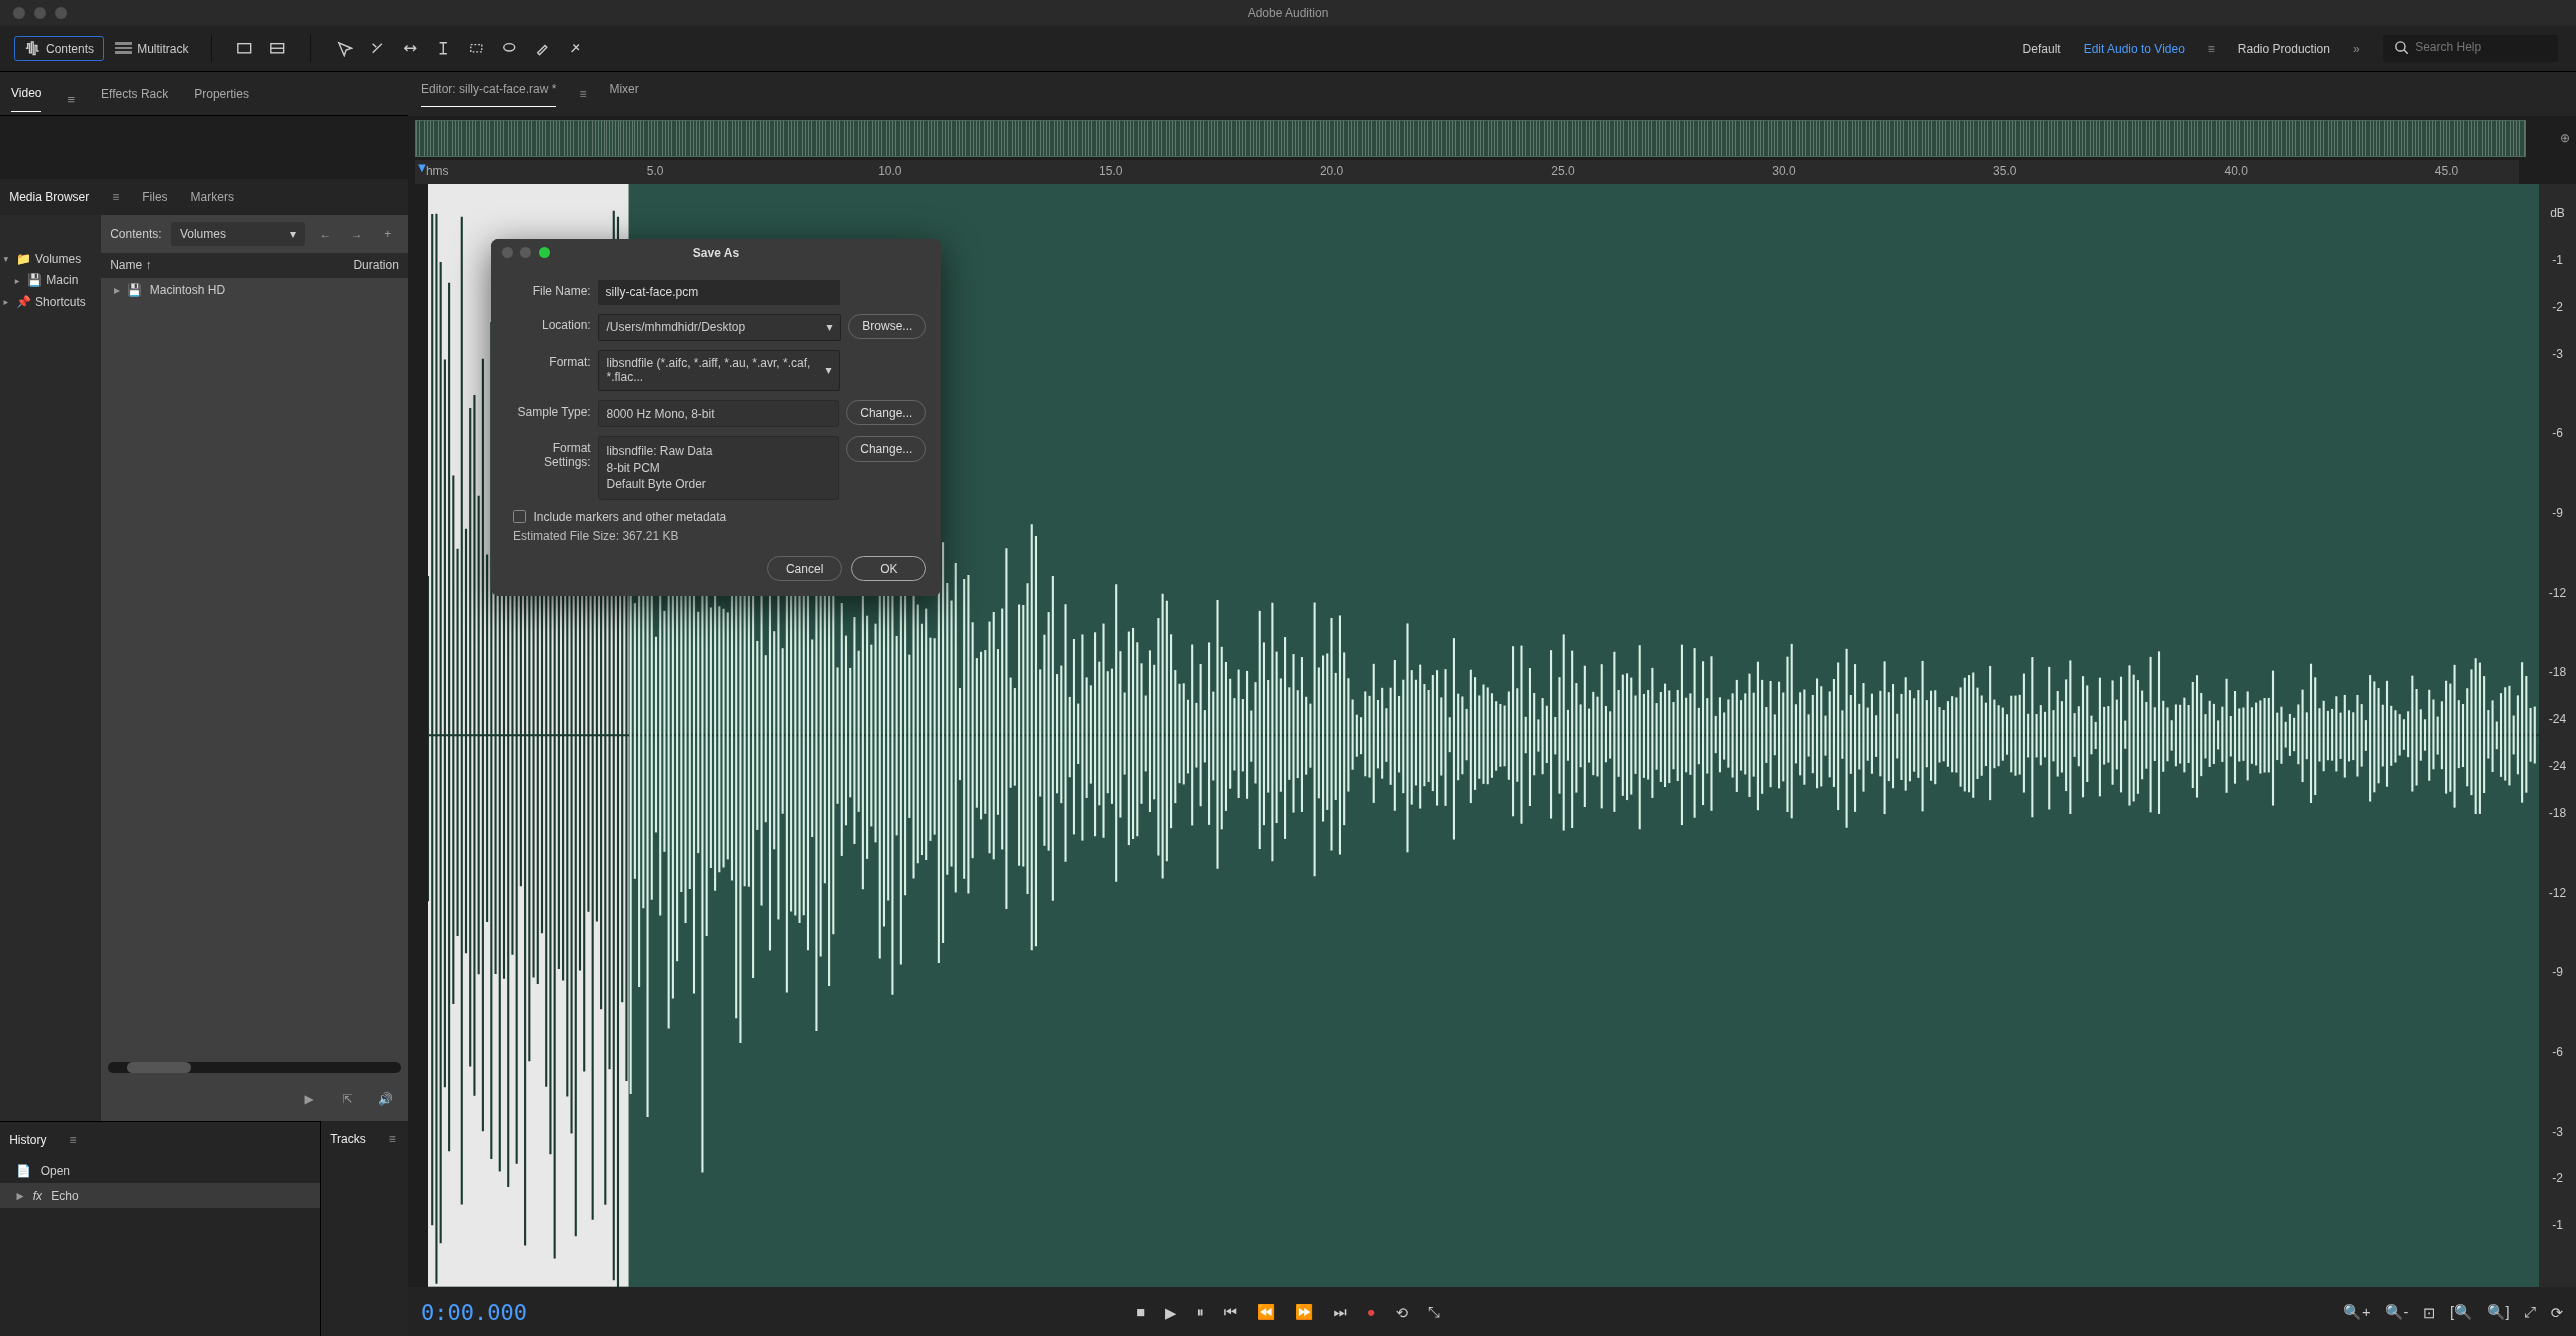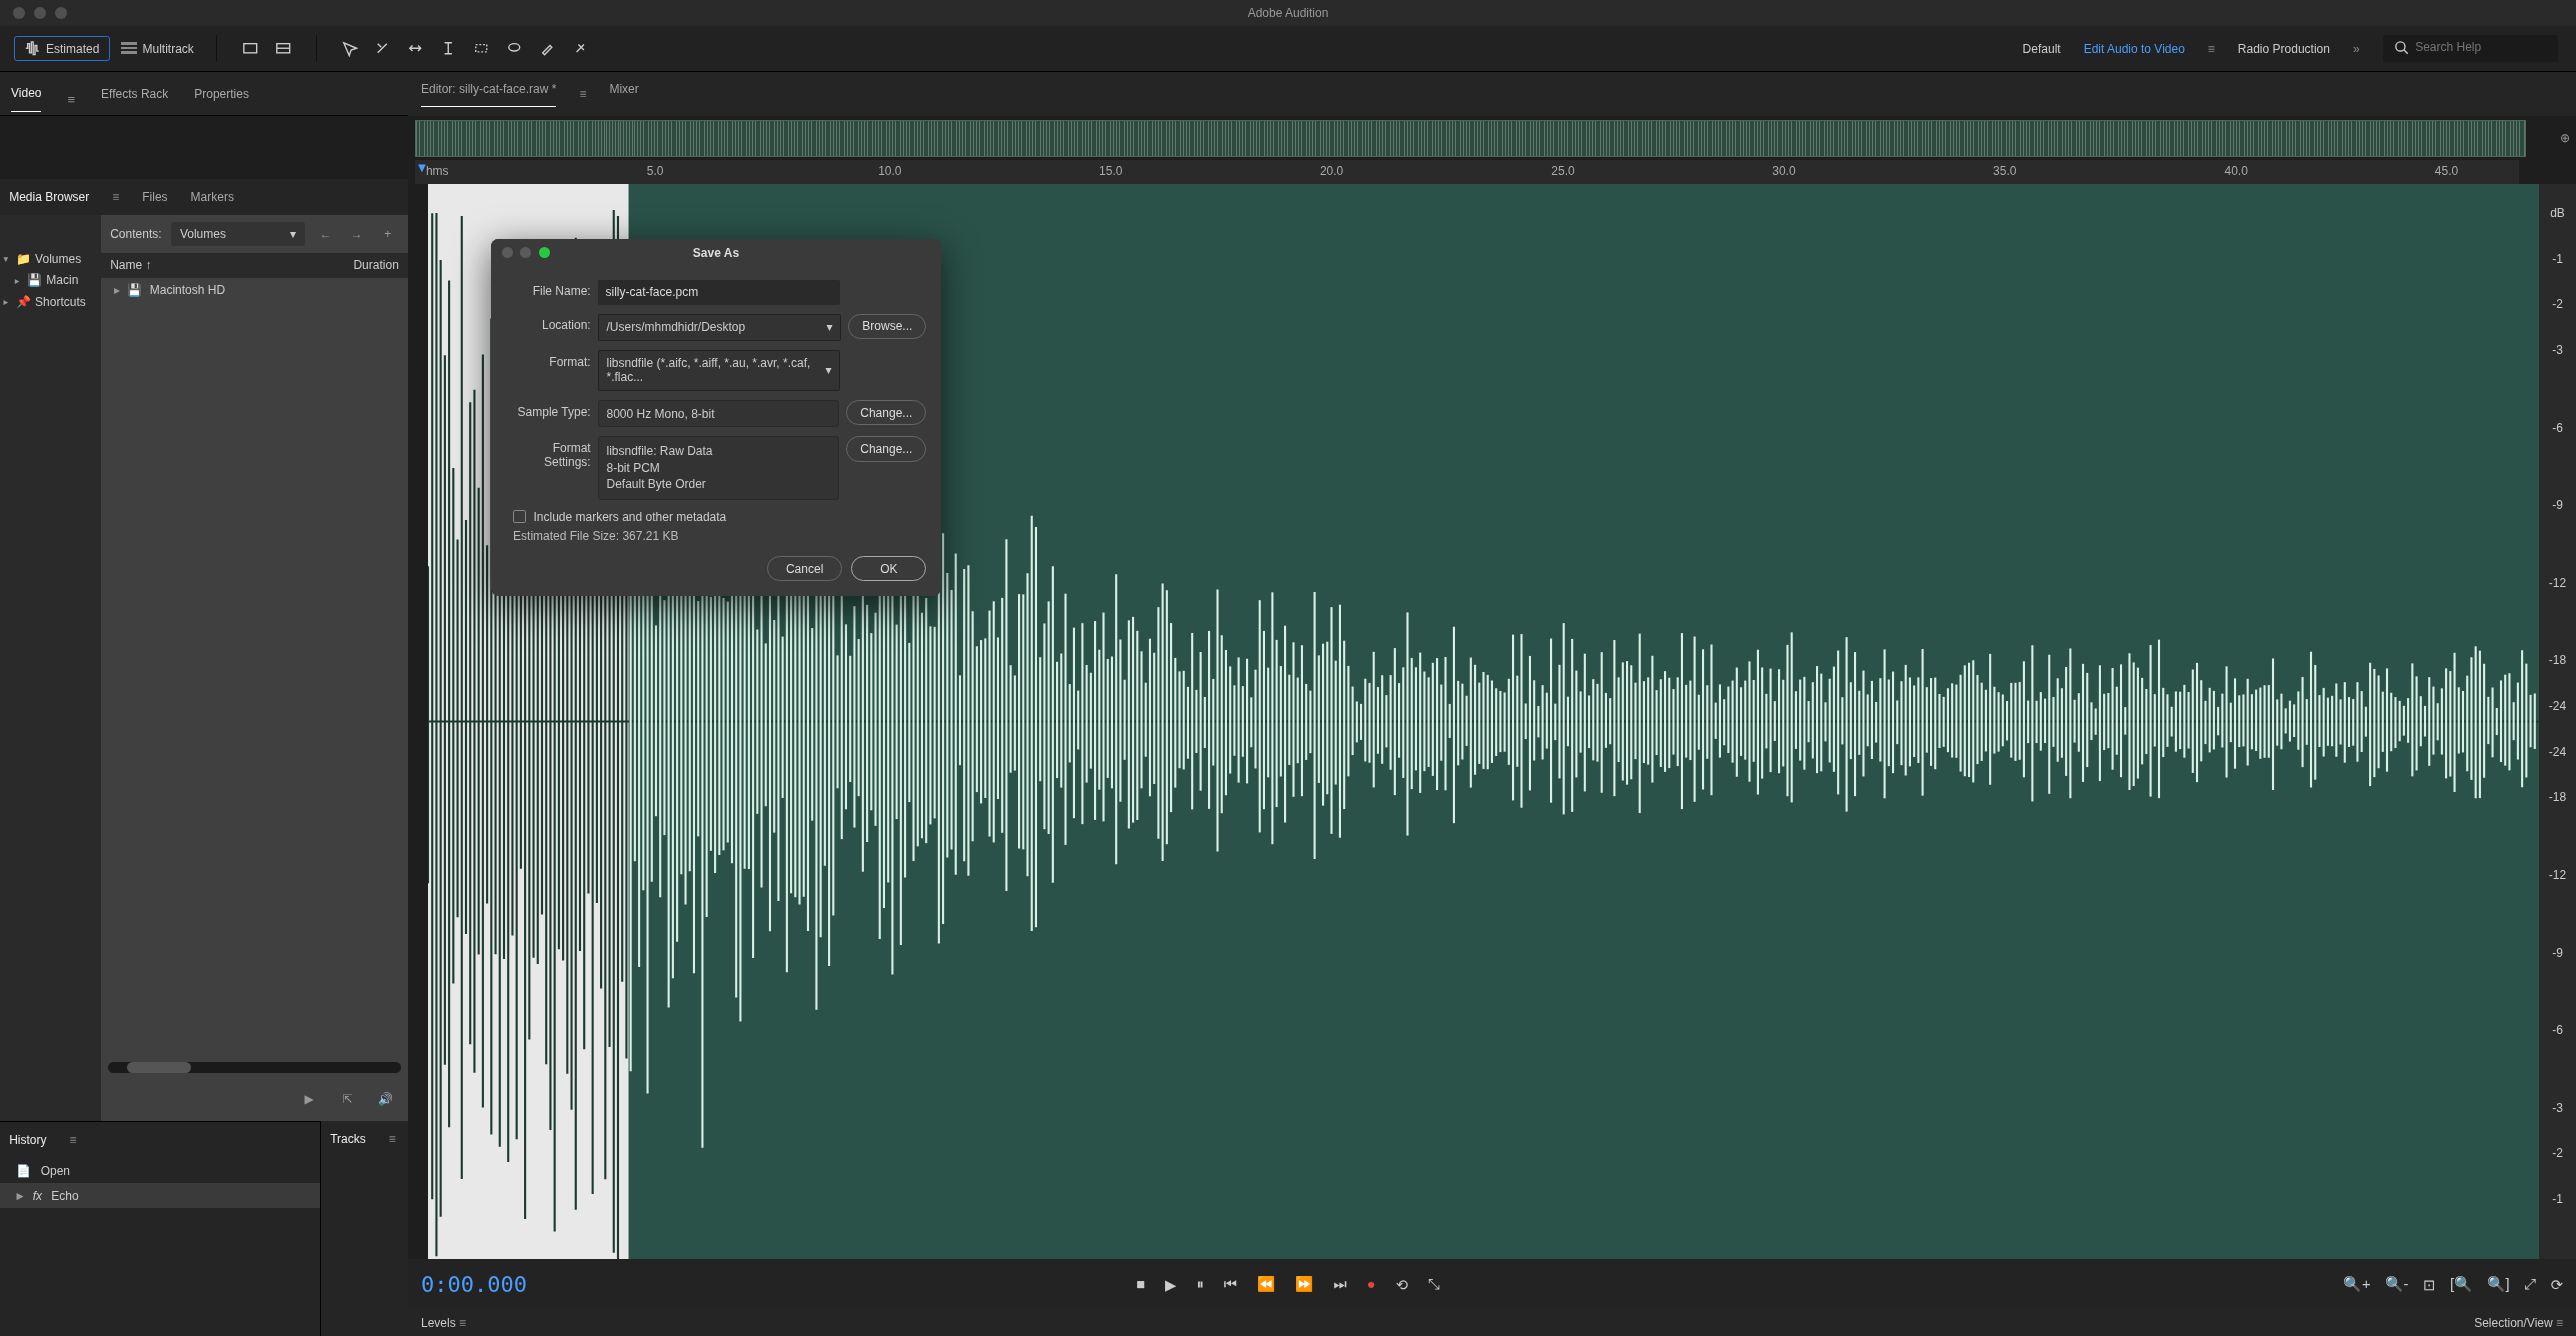--- a/index.html
+++ b/index.html
@@ -115,21 +115,21 @@
   </div>
   <div class="app-title">Adobe Audition</div>
 </div>
 
 <div class="toolbar">
   <div class="tb-left">
     <div class="waveform-btn">
       <svg class="icon" viewBox="0 0 18 18" width="16.5" height="16.5">
           <path d="M2 9h2V4h2v10h2V2h2v14h2V6h2v6h2"></path>
         </svg>
-      <span>Estimated</span>
+      <span>Contents</span>
     </div>
     <div class="multitrack-btn">
       <span class="mt-icon"></span>
       <span>Multitrack</span>
     </div>
     <div class="tb-divider"></div>
     <div class="tool-icon">
         <svg class="icon" viewBox="0 0 18 18" width="16.5" height="16.5">
           <rect x="2" y="4" width="14" height="10"></rect>
         </svg>
@@ -877,24 +877,20 @@
         <span class="tc-icon">🔍+</span>
         <span class="tc-icon">🔍-</span>
         <span class="tc-icon">⊡</span>
         <span class="tc-icon">[🔍</span>
         <span class="tc-icon">🔍]</span>
         <span class="tc-icon">⤢</span>
         <span class="tc-icon">⟳</span>
       </div>
     </div>
 
-    <div class="bottom-row">
-      <div><span>Levels</span> <span style="color:#888">≡</span></div>
-      <div><span>Selection/View</span> <span style="color:#888">≡</span></div>
-    </div>
   </div>
 </div>
 
 <div class="dialog">
   <div class="dlg-titlebar">
     <div class="dlg-tl">
       <span style="background:#5a5a5a"></span>
       <span style="background:#5a5a5a"></span>
       <span style="background:#28c840"></span>
     </div>

